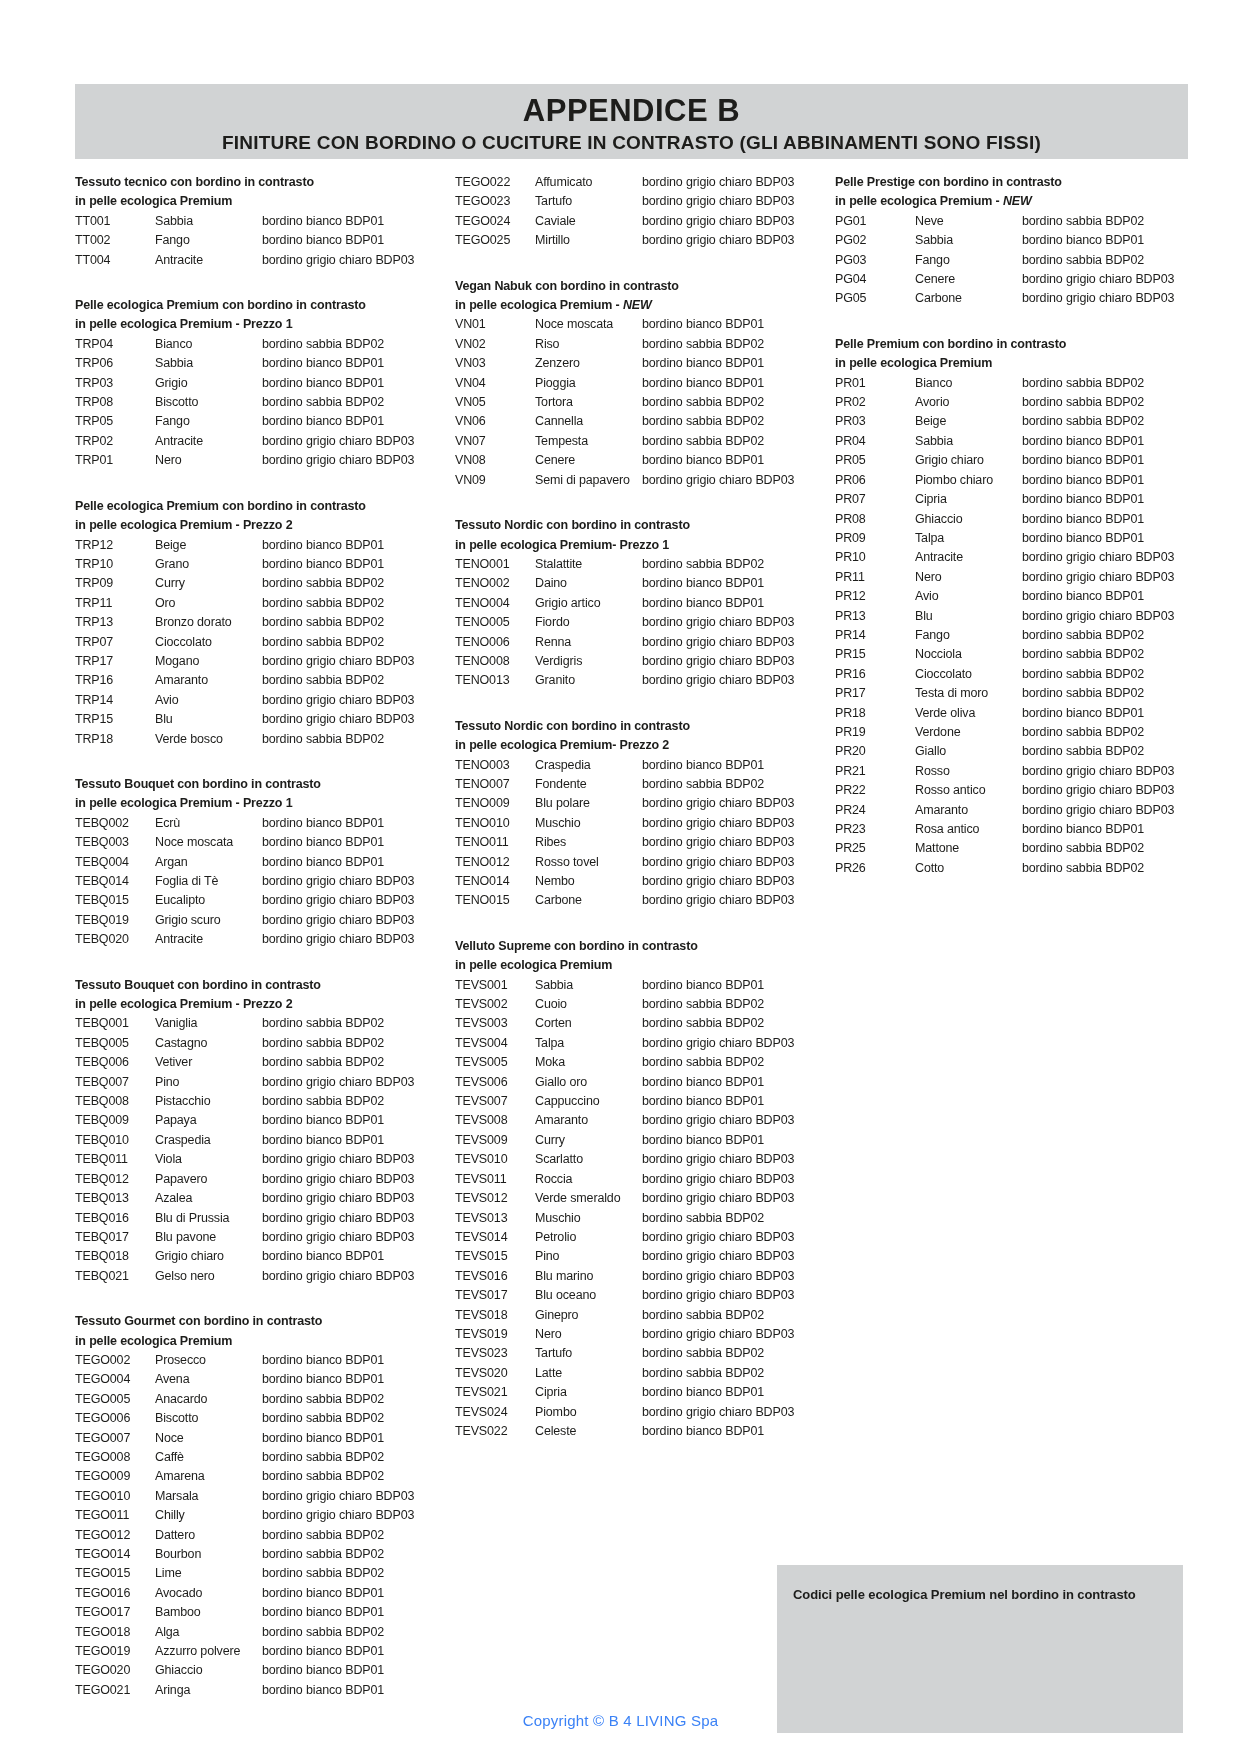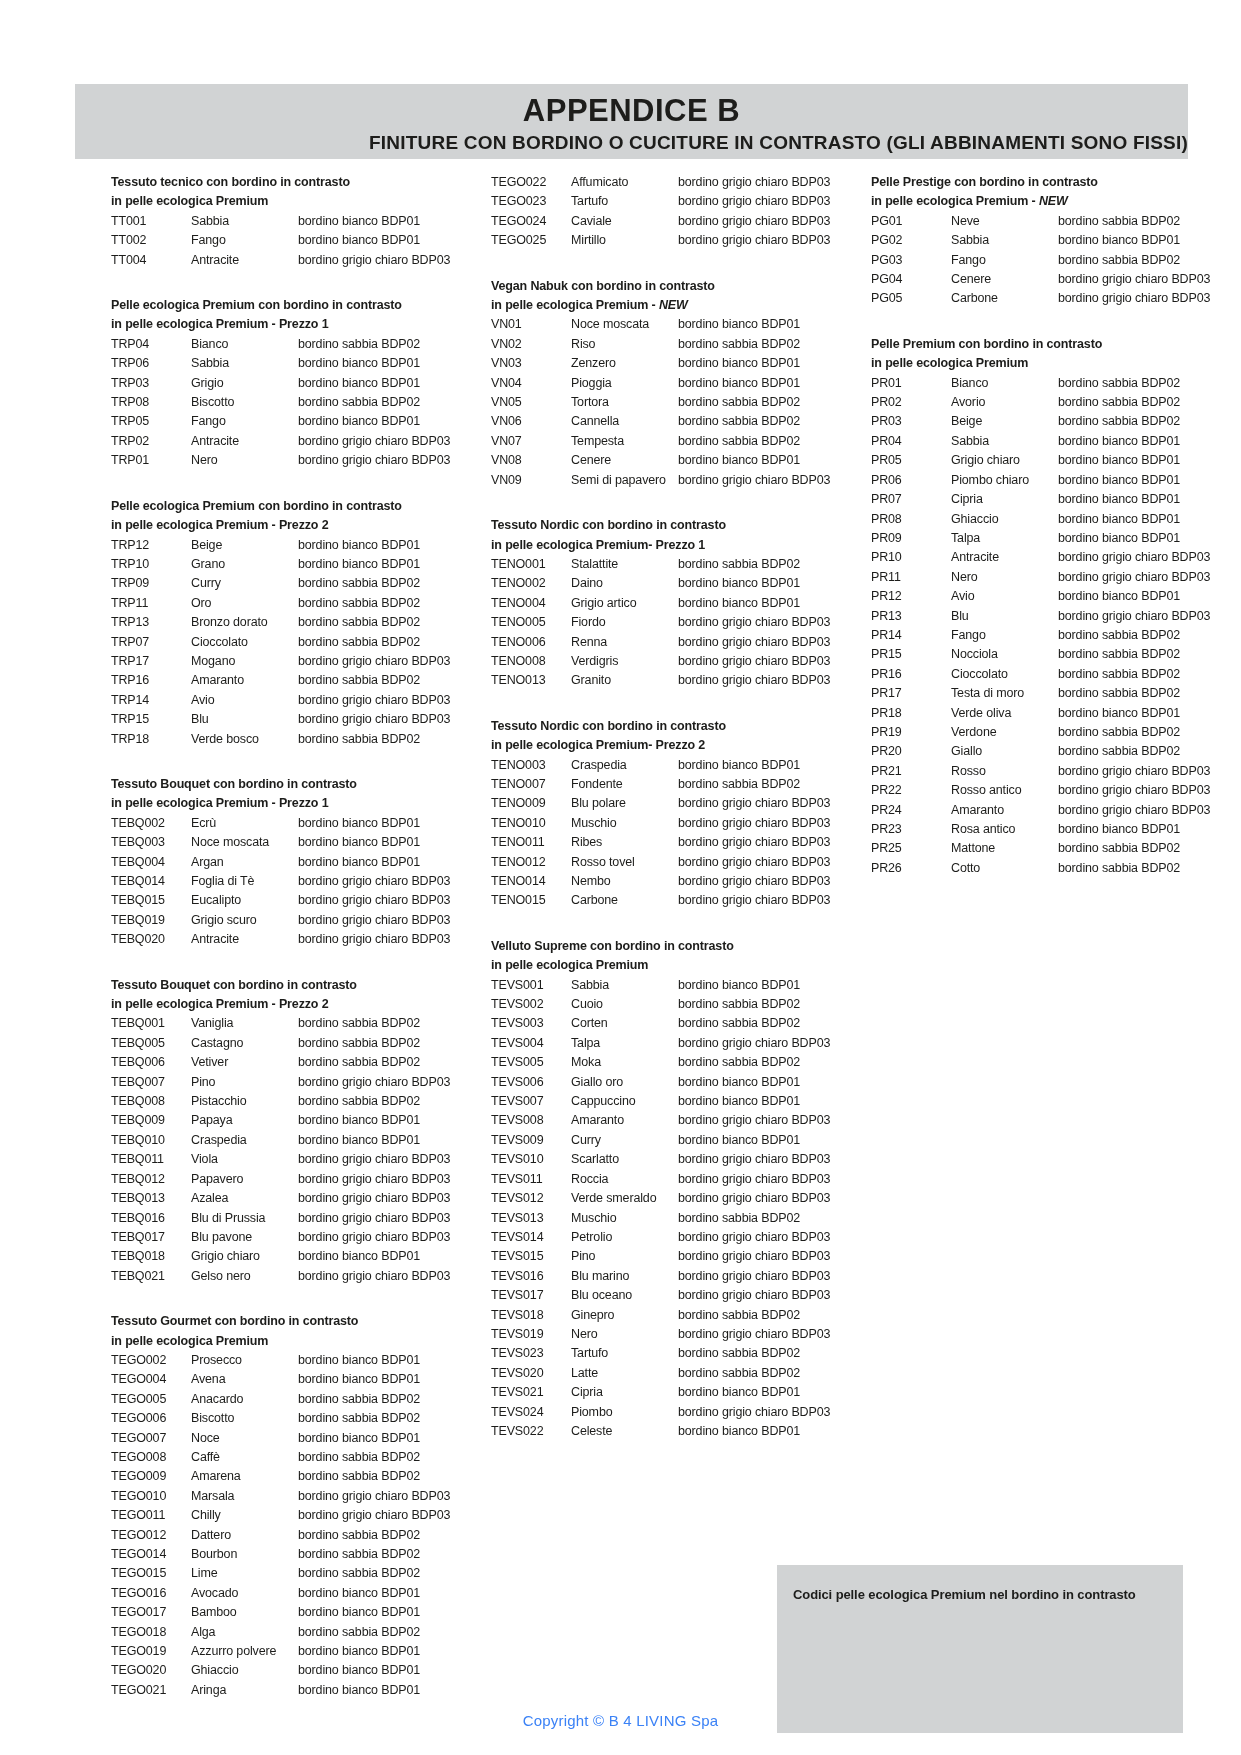--- a/index.html
+++ b/index.html
@@ -1,27 +1,27 @@
 <!DOCTYPE html>
 <html><head>
 <meta charset="utf-8">
 <style>
   html,body{margin:0;padding:0;background:#ffffff;}
   body{font-family:"Liberation Sans",sans-serif;color:#1d1d1b;}
   .page{position:relative;width:1241px;height:1755px;background:#fff;overflow:hidden;}
 
   .band{position:absolute;left:75px;top:52px;width:1113px;height:75px;background:#d1d3d4;text-align:center;margin-top:32px;}
   .band .title{font-size:31px;font-weight:bold;letter-spacing:.5px;margin-top:9px;line-height:36px;}
-  .band .subtitle{font-size:19px;font-weight:bold;line-height:27px;letter-spacing:.2px;text-align:right;}
+  .band .subtitle{font-size:19px;font-weight:bold;line-height:27px;letter-spacing:.2px;}
 
   .col{position:absolute;top:173px;width:372px;font-size:12.5px;line-height:19.4px;letter-spacing:-0.15px;}
   .col-1{left:75px;}
   .col-2{left:455px;}
   .col-3{left:835px;}
-  .section{margin-bottom:26px;margin-left:36px;}
+  .section{margin-bottom:26px;}
   .heading{font-weight:bold;white-space:nowrap;}
   .heading em{}
   .row{white-space:nowrap;}
   .row .code{display:inline-block;width:80px;}
   .row .cname{display:inline-block;width:107px;}
 
   .codes-box{position:absolute;left:777px;top:1565px;width:406px;height:168px;background:#d1d3d4;
              box-sizing:border-box;padding:20px 0 0 16px;font-size:13px;line-height:20.5px;letter-spacing:-0.1px;}
   .codes-box .box-title{font-weight:bold;}
 

